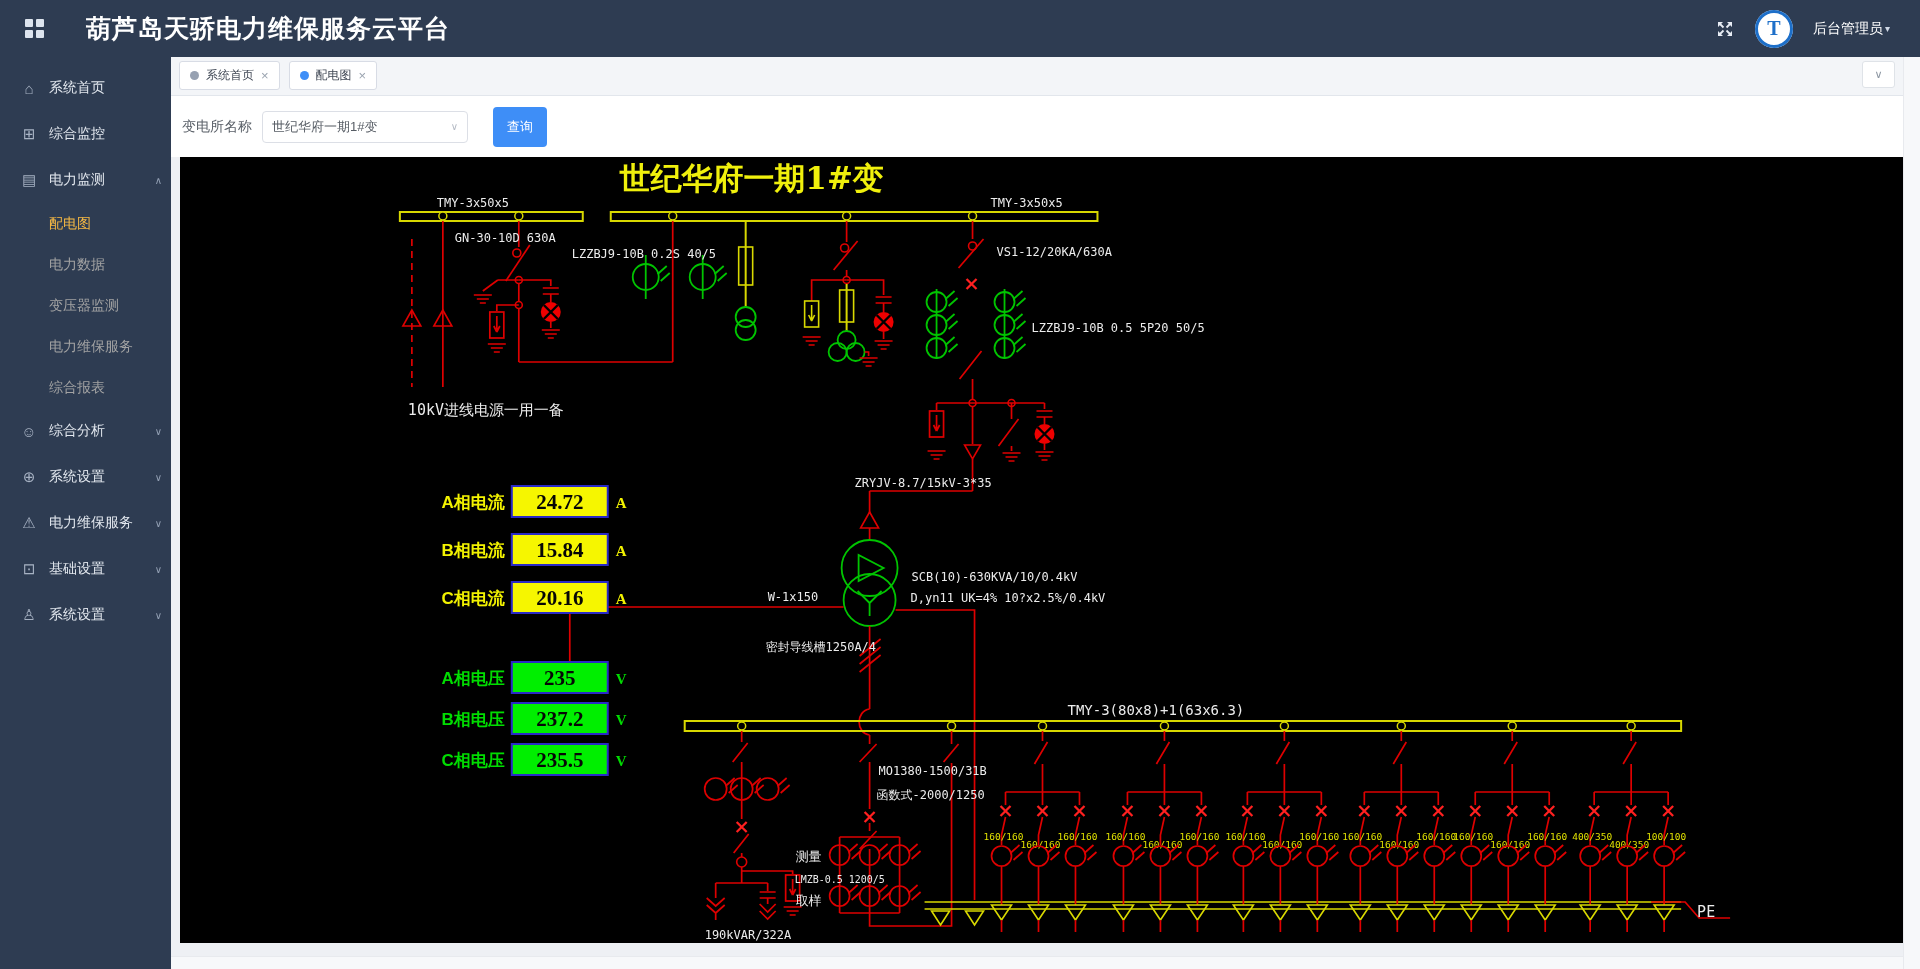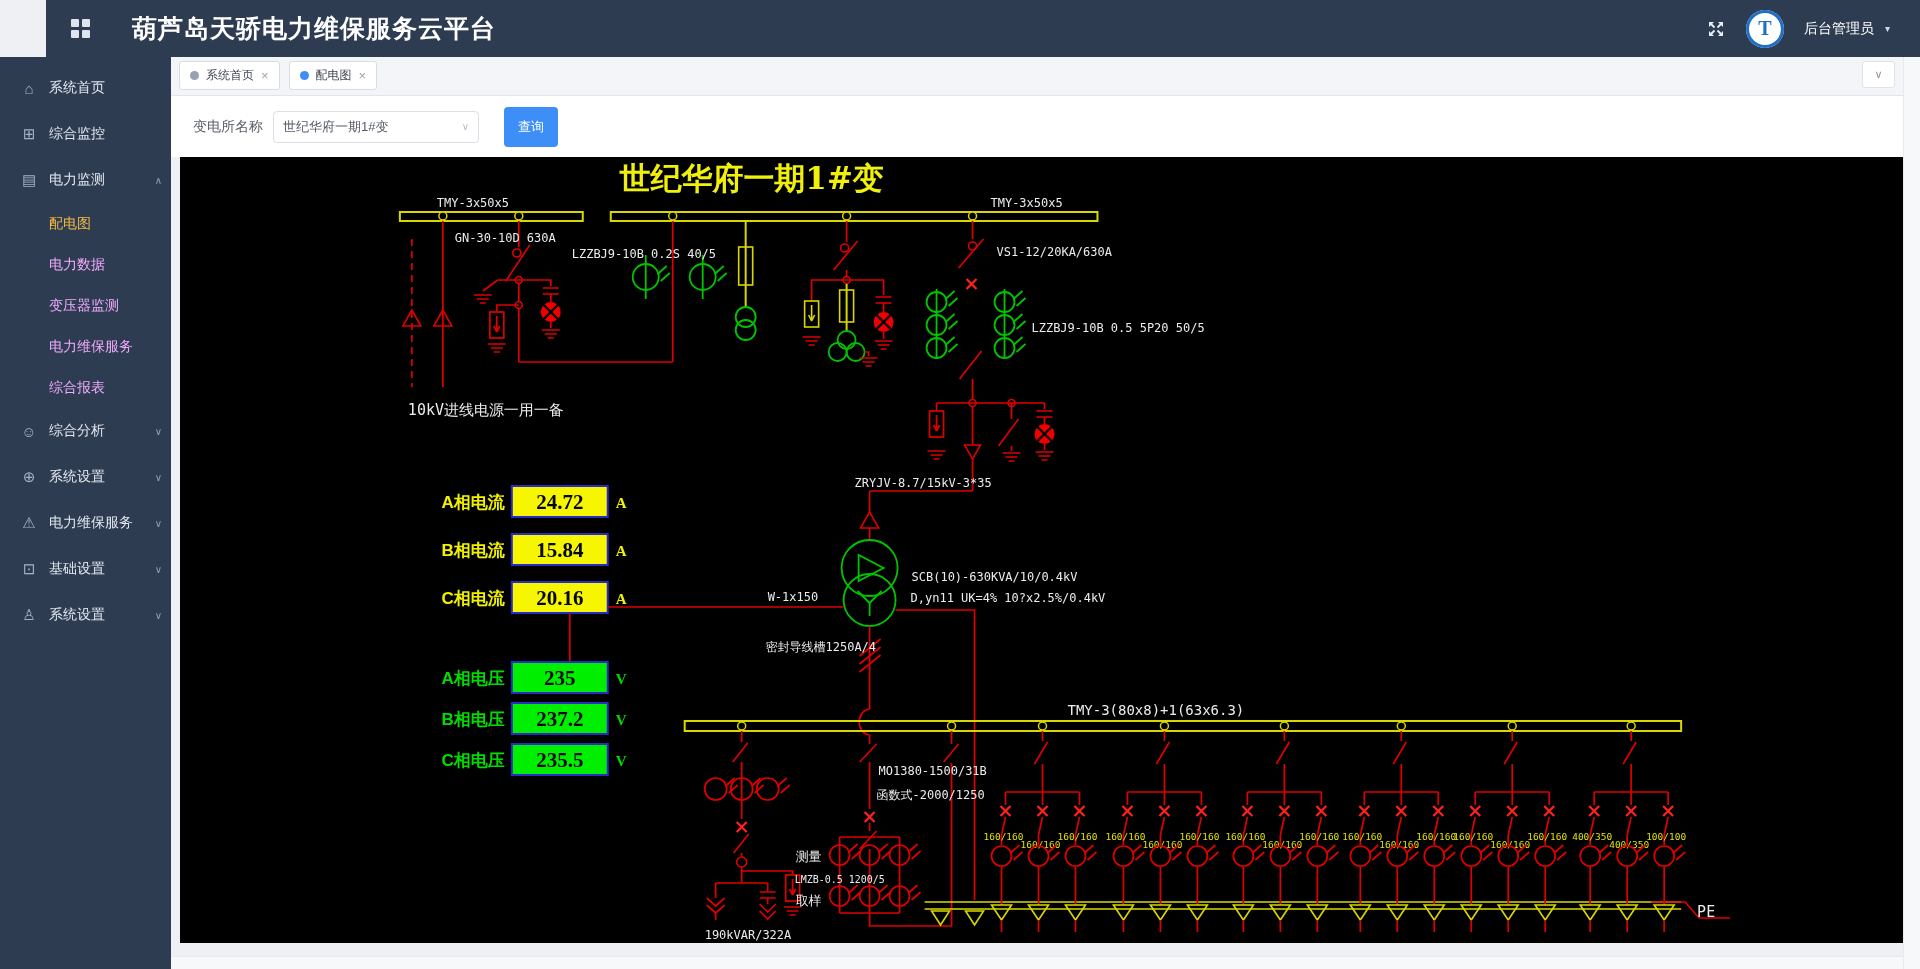--- a/index.html
+++ b/index.html
@@ -1,47 +1,47 @@
 <!DOCTYPE html>
 <html><head>
 <meta charset="utf-8">
 <style>
   html,body{margin:0;padding:0;}
   body{width:1920px;height:969px;background:#eef0f4;font-family:"Liberation Sans",sans-serif;overflow:hidden;position:relative;}
 
   
-  .header{position:absolute;top:0;left:0;right:0;height:57px;background:#2e3c52;display:flex;align-items:center;color:#fff;z-index:5;margin-left:46px;}
+  .header{position:absolute;top:0;left:0;right:0;height:57px;background:#2e3c52;display:flex;align-items:center;color:#fff;z-index:5;}
   .grid-icon{width:19px;height:19px;margin-left:25px;display:grid;grid-template-columns:1fr 1fr;grid-template-rows:1fr 1fr;gap:3px;}
   .grid-icon span{background:#dde4ee;border-radius:1px;}
   .app-title{margin-left:42px;font-size:25px;font-weight:bold;letter-spacing:1px;}
   .header-right{margin-left:auto;display:flex;align-items:center;margin-right:30px;gap:20px;}
   .fs-icon svg{display:block;}
   .avatar{width:38px;height:38px;border-radius:50%;background:#fff;display:flex;align-items:center;justify-content:center;box-shadow:inset 0 0 0 3px #1d6fc9;}
   .avatar b{color:#1d6fc9;font-family:"Liberation Serif",serif;font-size:20px;}
-  .user-wrap{display:flex;align-items:center;gap:11px;}
+  .user-wrap{display:flex;align-items:center;gap:2px;}
   .username{font-size:14px;}
   .user-caret{font-size:10px;color:#cfd8e6;}
 
   
   .sidebar{position:absolute;top:57px;left:0;width:171px;bottom:0;background:#2e3c52;padding-top:8px;z-index:4;}
   .sb-item{height:46px;display:flex;align-items:center;color:#e3e8ef;font-size:14px;cursor:pointer;position:relative;}
   .sb-ico{width:22px;margin-left:18px;margin-right:9px;font-size:15px;color:#a7b2c3;text-align:center;flex:none;}
-  .sb-sub{height:41px;display:flex;align-items:center;padding-left:49px;color:#f0abfc;font-size:14px;cursor:pointer;}
+  .sb-sub{height:41px;display:flex;align-items:center;padding-left:49px;color:#a3a3a3;font-size:14px;cursor:pointer;}
   .sb-sub.active{color:#f6b944;}
   .sb-arrow{position:absolute;right:9px;font-size:10px;color:#93a0b4;}
 
   
   .main{position:absolute;left:171px;top:57px;right:0;bottom:0;}
   .tabbar{height:38px;background:#f3f5f8;border-bottom:1px solid #e2e6ec;display:flex;align-items:flex-end;padding:0 8px;position:relative;}
   .tab{height:27px;display:flex;align-items:center;background:#fff;border:1px solid #d8dce5;border-radius:3px;padding:0 10px;margin-right:9px;margin-bottom:5px;font-size:12px;color:#404855;gap:7px;cursor:pointer;}
   .tab-dot{width:9px;height:9px;border-radius:50%;background:#97a1b1;flex:none;}
   .tab.active .tab-dot{background:#3e8ef7;}
   .tab-close{color:#9aa3af;font-size:13px;line-height:1;}
   .tab-overflow{position:absolute;right:25px;bottom:7px;width:31px;height:25px;border:1px solid #dfe3e8;background:#fff;border-radius:3px;color:#8b95a1;display:flex;align-items:center;justify-content:center;font-size:11px;cursor:pointer;}
-  .querybar{height:61px;background:#fff;display:flex;align-items:center;padding-left:22px;}
+  .querybar{height:61px;background:#fff;display:flex;align-items:center;padding-left:11px;}
   .q-label{font-size:14px;color:#5a6068;margin-right:10px;}
   .q-select{width:186px;height:30px;border:1px solid #dcdfe6;border-radius:4px;display:flex;align-items:center;justify-content:space-between;padding:0 9px;font-size:13px;color:#565c64;background:#fff;cursor:pointer;}
   .q-caret{color:#b4bac4;font-size:10px;}
   .q-btn{width:54px;height:40px;background:#3e8ef7;color:#fff;border:none;border-radius:4px;font-size:13px;margin-left:25px;cursor:pointer;}
   .canvas-wrap{position:absolute;top:100px;left:9px;right:17px;bottom:26px;background:#000;}
   .canvas-wrap svg{width:100%;height:100%;display:block;}
   .scroll-right{position:absolute;top:0;right:0;width:16px;bottom:0;background:#f7f8fa;border-left:1px solid #e8eaee;}
   .scroll-bottom{position:absolute;left:0;right:16px;bottom:0;height:12px;background:#f7f8fa;border-top:1px solid #e8eaee;}
 
   

